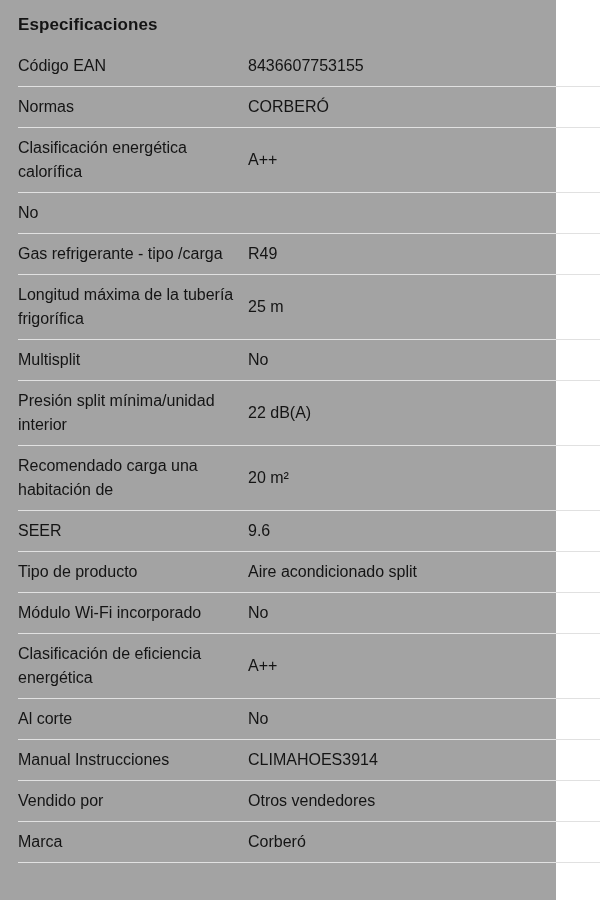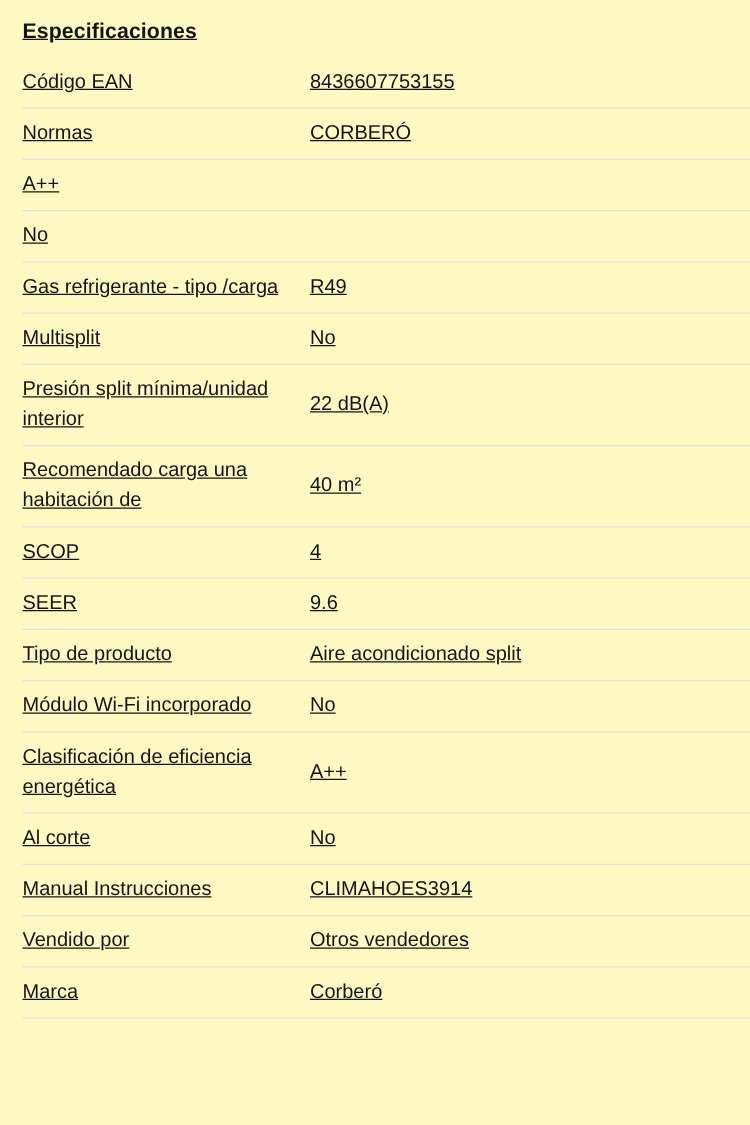--- a/index.html
+++ b/index.html
@@ -5,24 +5,23 @@
   * { margin: 0; padding: 0; box-sizing: border-box; }
   html, body {
     width: 600px;
     height: 900px;
     background: #ffffff;
     font-family: "Liberation Sans", "DejaVu Sans", sans-serif;
     color: #141414;
     overflow: hidden;
   }
   .page {
-    width: 600px;
+    width: 556px;
     height: 900px;
-    background: #fef9c3;
-    text-decoration: underline;
+    background: #a3a3a3;
   }
   .title {
     font-size: 17px;
     font-weight: 700;
     color: #141414;
     padding: 15px 0 11px 18px;
     letter-spacing: 0.1px;
   }
   .spec-table {
     margin-left: 18px;
@@ -59,52 +58,53 @@
     <div class="spec-label">Código EAN</div>
     <div class="spec-value">8436607753155</div>
   </div>
 
   <div class="spec-row">
     <div class="spec-label">Normas</div>
     <div class="spec-value">CORBERÓ</div>
   </div>
 
   <div class="spec-row">
+    <div class="spec-label">Clasificación energética calorífica</div>
     <div class="spec-value">A++</div>
   </div>
 
   <div class="spec-row">
     <div class="spec-value">No</div>
   </div>
 
   <div class="spec-row">
     <div class="spec-label">Gas refrigerante - tipo /carga</div>
     <div class="spec-value">R49</div>
   </div>
 
+  <div class="spec-row">
+    <div class="spec-label">Longitud máxima de la tubería frigorífica</div>
+    <div class="spec-value">25 m</div>
+  </div>
 
   <div class="spec-row">
     <div class="spec-label">Multisplit</div>
     <div class="spec-value">No</div>
   </div>
 
   <div class="spec-row">
     <div class="spec-label">Presión split mínima/unidad interior</div>
     <div class="spec-value">22 dB(A)</div>
   </div>
 
   <div class="spec-row">
     <div class="spec-label">Recomendado carga una habitación de</div>
-    <div class="spec-value">40 m²</div>
+    <div class="spec-value">20 m²</div>
   </div>
 
-  <div class="spec-row">
-    <div class="spec-label">SCOP</div>
-    <div class="spec-value">4</div>
-  </div>
 
   <div class="spec-row">
     <div class="spec-label">SEER</div>
     <div class="spec-value">9.6</div>
   </div>
 
   <div class="spec-row">
     <div class="spec-label">Tipo de producto</div>
     <div class="spec-value">Aire acondicionado split</div>
   </div>

